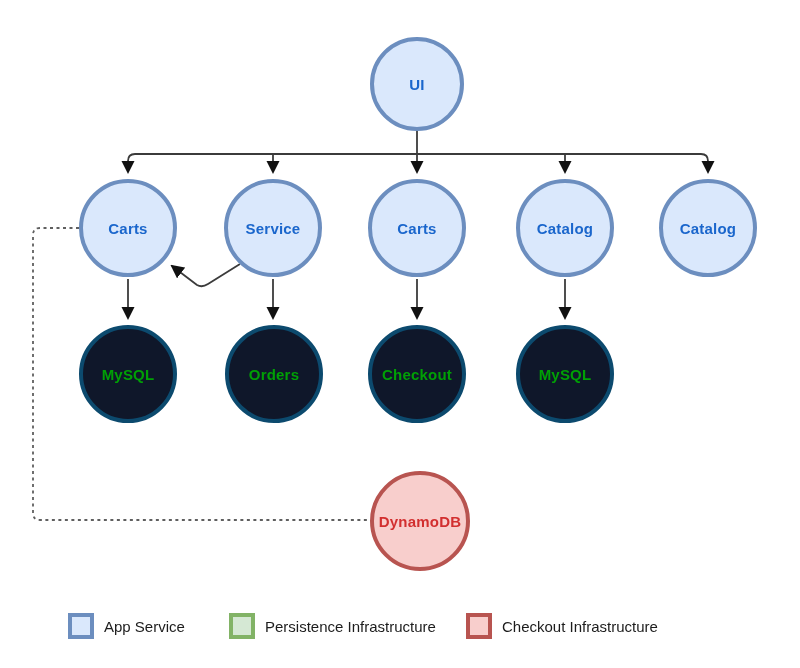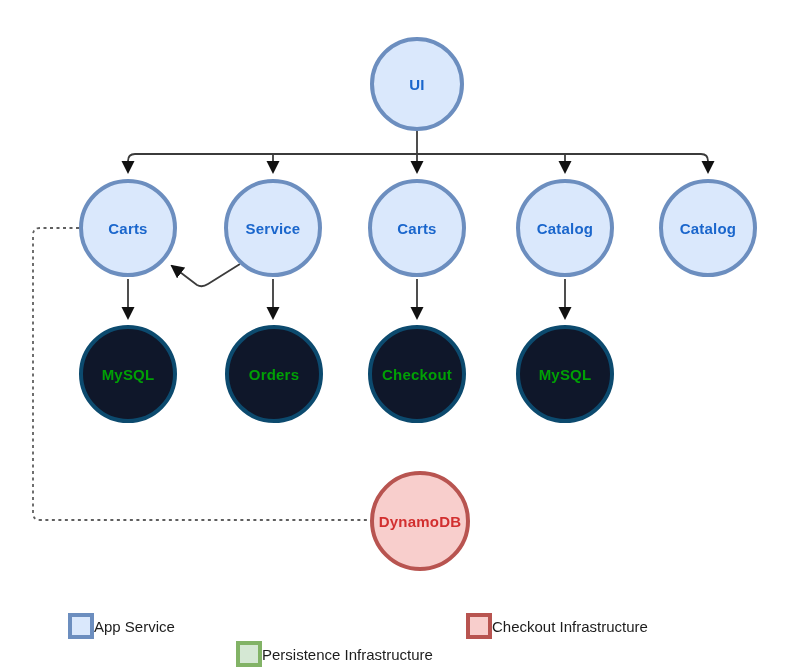--- a/index.html
+++ b/index.html
@@ -43,37 +43,38 @@
   .n-redis    { left: 225px; top: 325px; width: 98px;  height: 98px;  }
   .n-dynamodb { left: 368px; top: 325px; width: 98px;  height: 98px;  }
   .n-mysql2   { left: 516px; top: 325px; width: 98px;  height: 98px;  }
   .n-rabbitmq { left: 370px; top: 471px; width: 100px; height: 100px; }
 
   .legend-item {
     position: absolute;
     top: 613px;
     display: flex;
     align-items: center;
+    gap: 10px;
     padding-left: 36px;
   }
   .legend-item .swatch {
     width: 26px; height: 26px;
     box-sizing: border-box;
     flex: 0 0 auto;
   }
   .swatch-blue  { background: #dae8fc; border: 4px solid #6c8ebf; }
   .swatch-green { background: #d5e8d4; border: 4px solid #82b366; }
   .swatch-red   { background: #f8cecc; border: 4px solid #b85450; }
   .legend-label {
     font-size: 15px;
     color: #1c1c1c;
     white-space: nowrap;
   }
   .li-1 { left:  32px; }
-  .li-2 { left: 200px; margin-top: 28px; }
+  .li-2 { left: 193px; }
   .li-3 { left: 430px; }
 </style>
 </head>
 <body>
 
 <div class="canvas">
 
   <svg class="edge-layer" viewBox="0 0 800 668" xmlns="http://www.w3.org/2000/svg">
     <defs>
       <marker id="arrow" viewBox="0 0 10 10" refX="8.5" refY="5" markerWidth="7.5" markerHeight="7.5" orient="auto-start-reverse">

